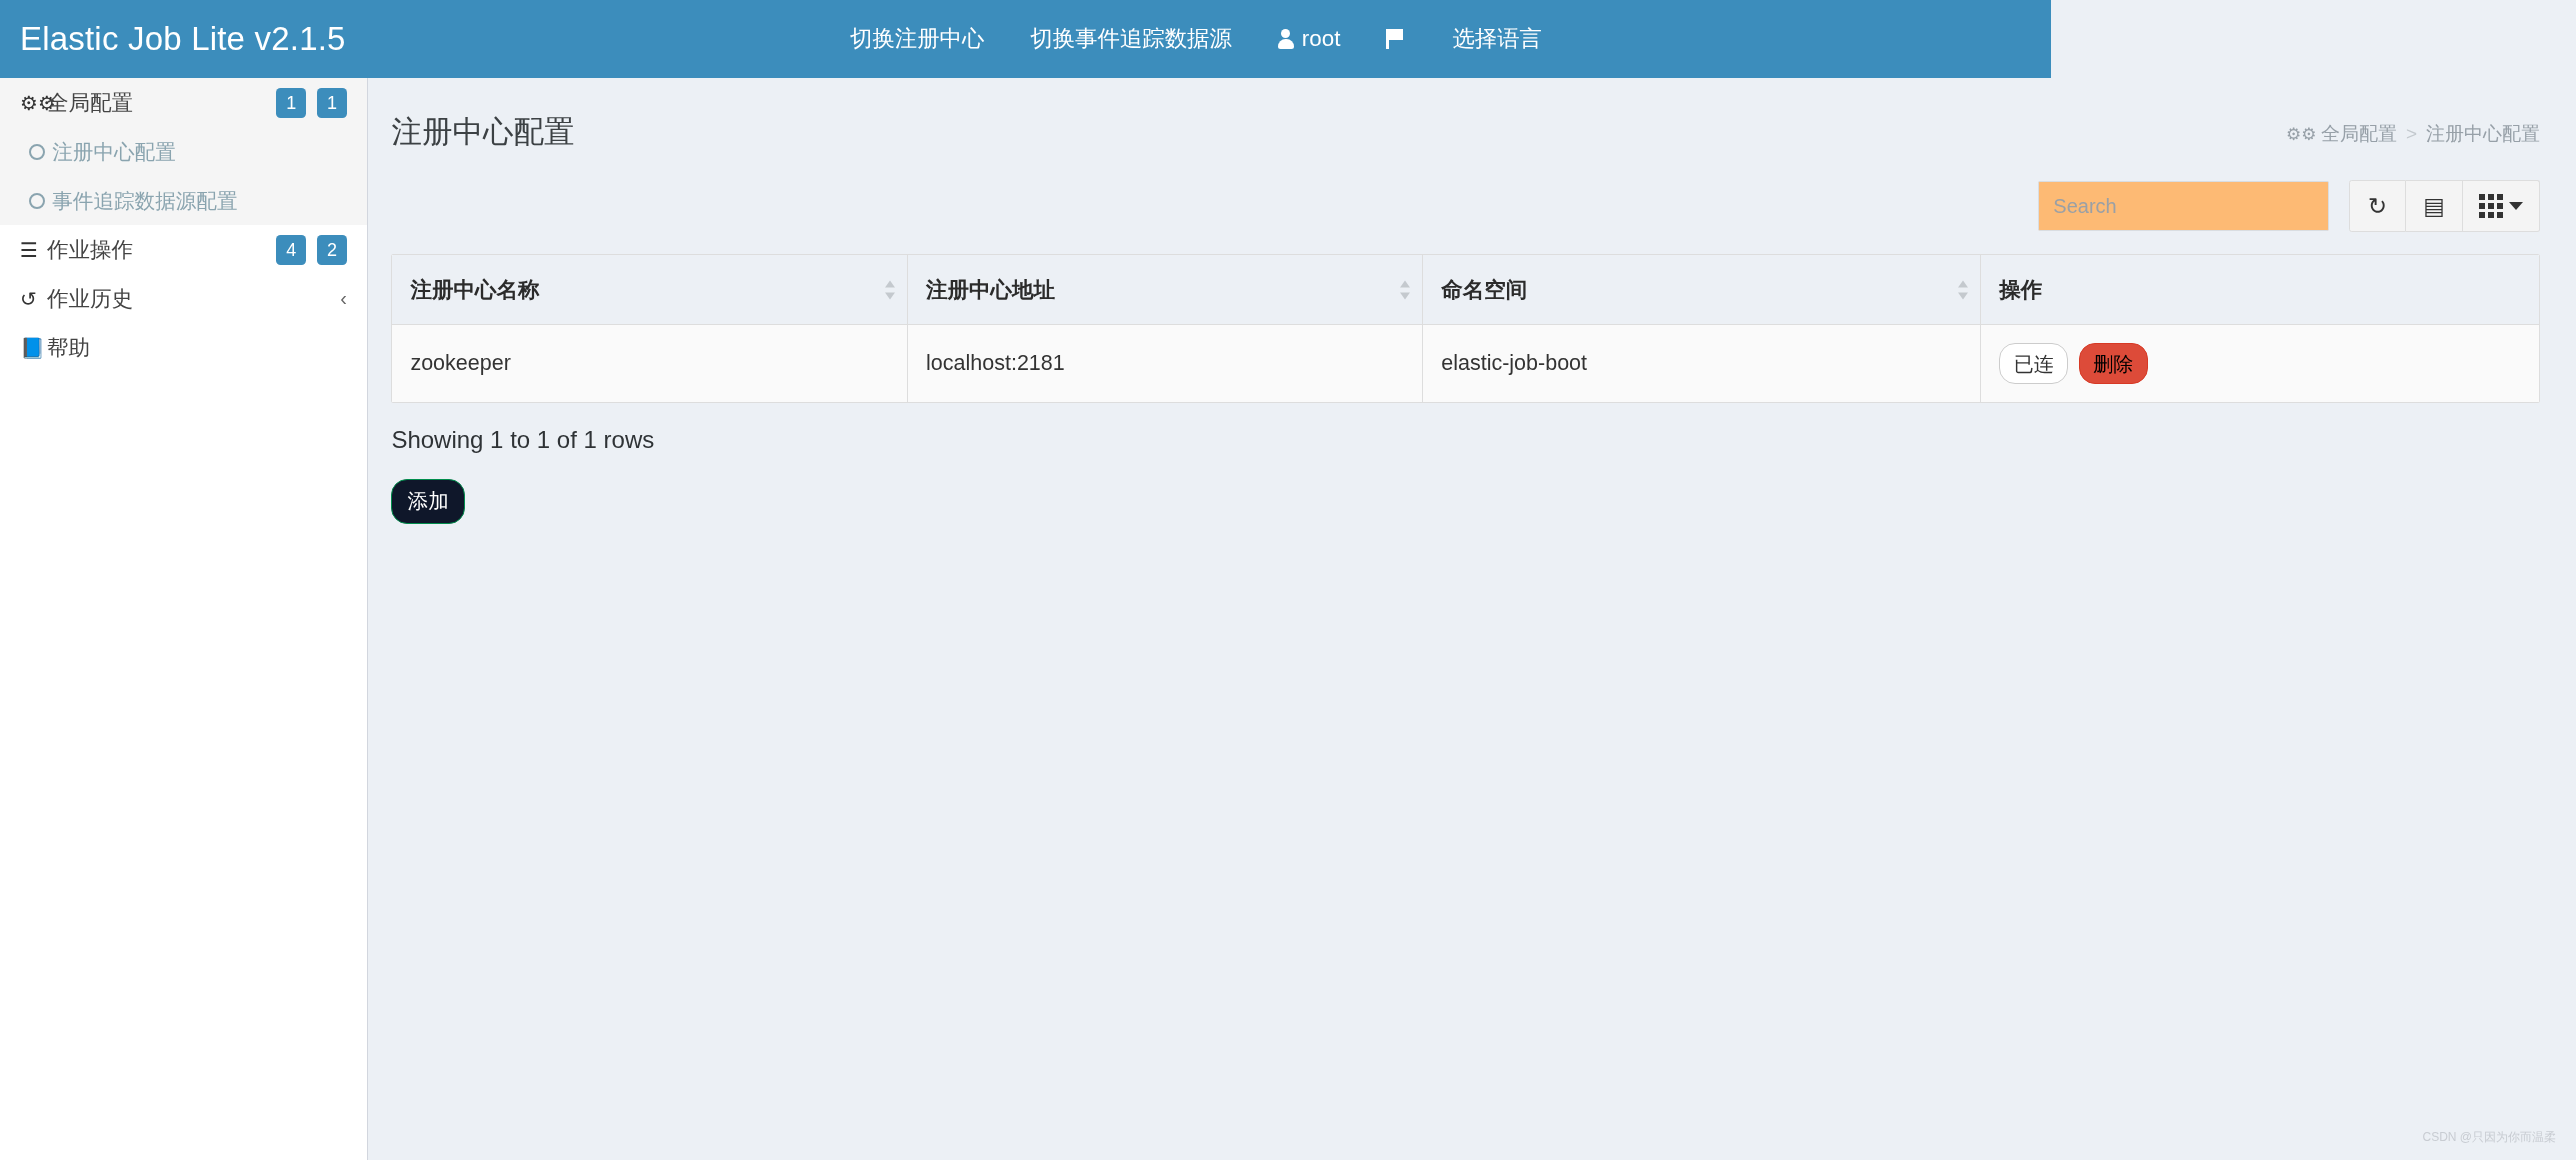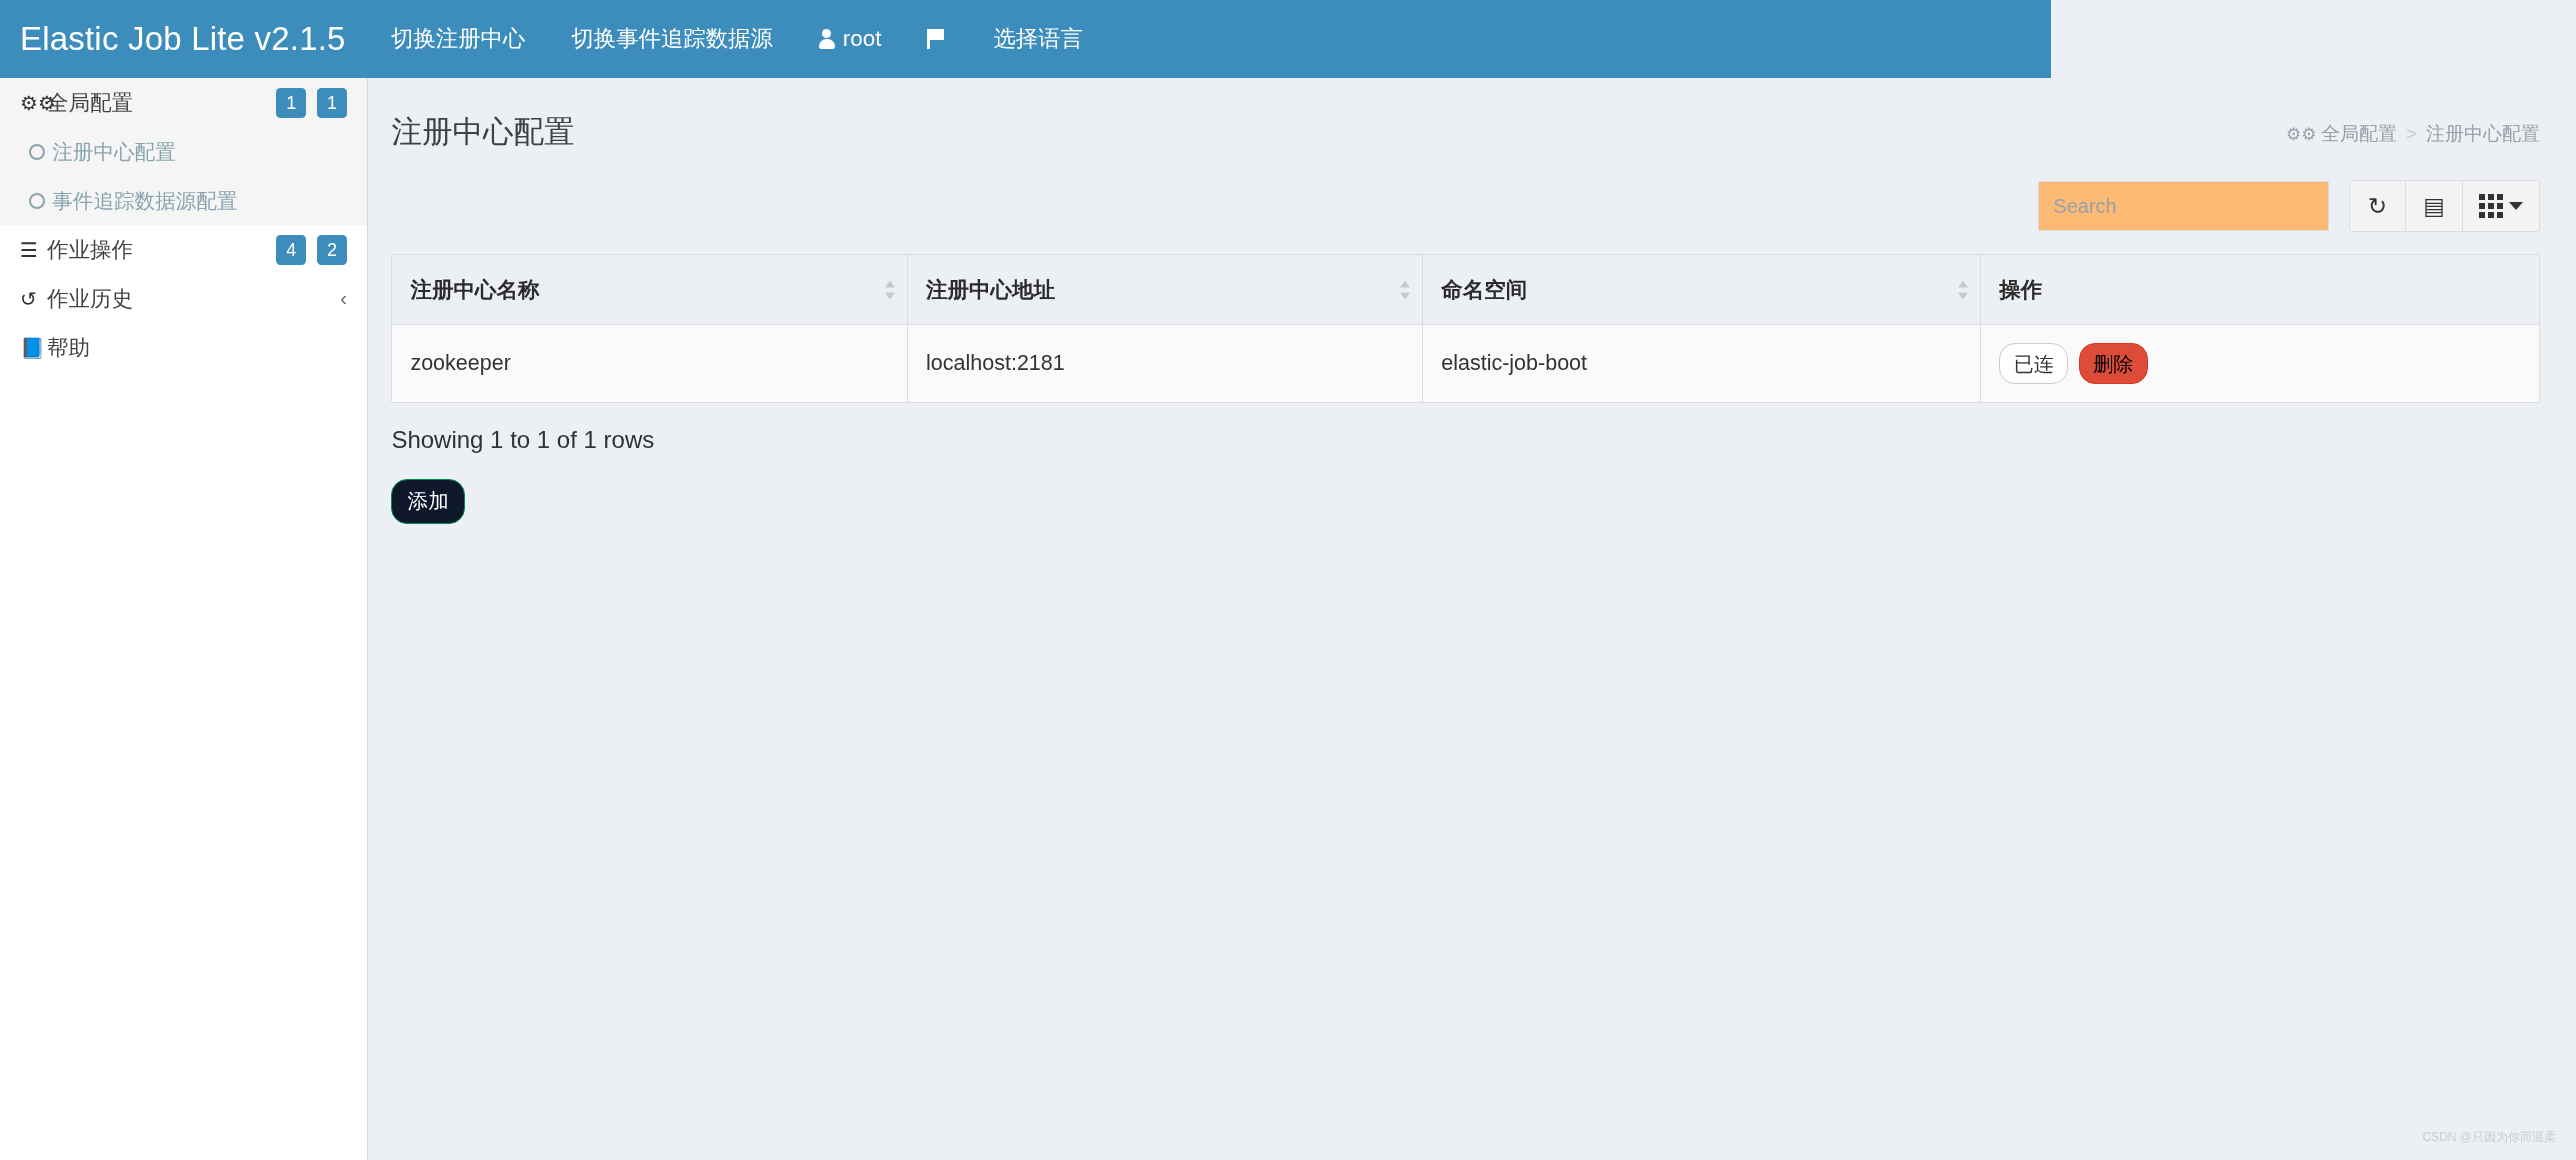--- a/index.html
+++ b/index.html
@@ -26,21 +26,21 @@
     color: #ffffff;
     font-size: 33px;
     font-weight: 300;
     letter-spacing: 0.2px;
     white-space: nowrap;
   }
   .topnav {
     flex: 1;
     display: flex;
     align-items: center;
-    justify-content: flex-start;
+    justify-content: center;
     height: 78px;
     padding-right: 27px;
   }
   .topnav-item {
     color: #ffffff;
     font-size: 22.4px;
     padding: 0 23px;
     height: 78px;
     line-height: 78px;
     white-space: nowrap;

